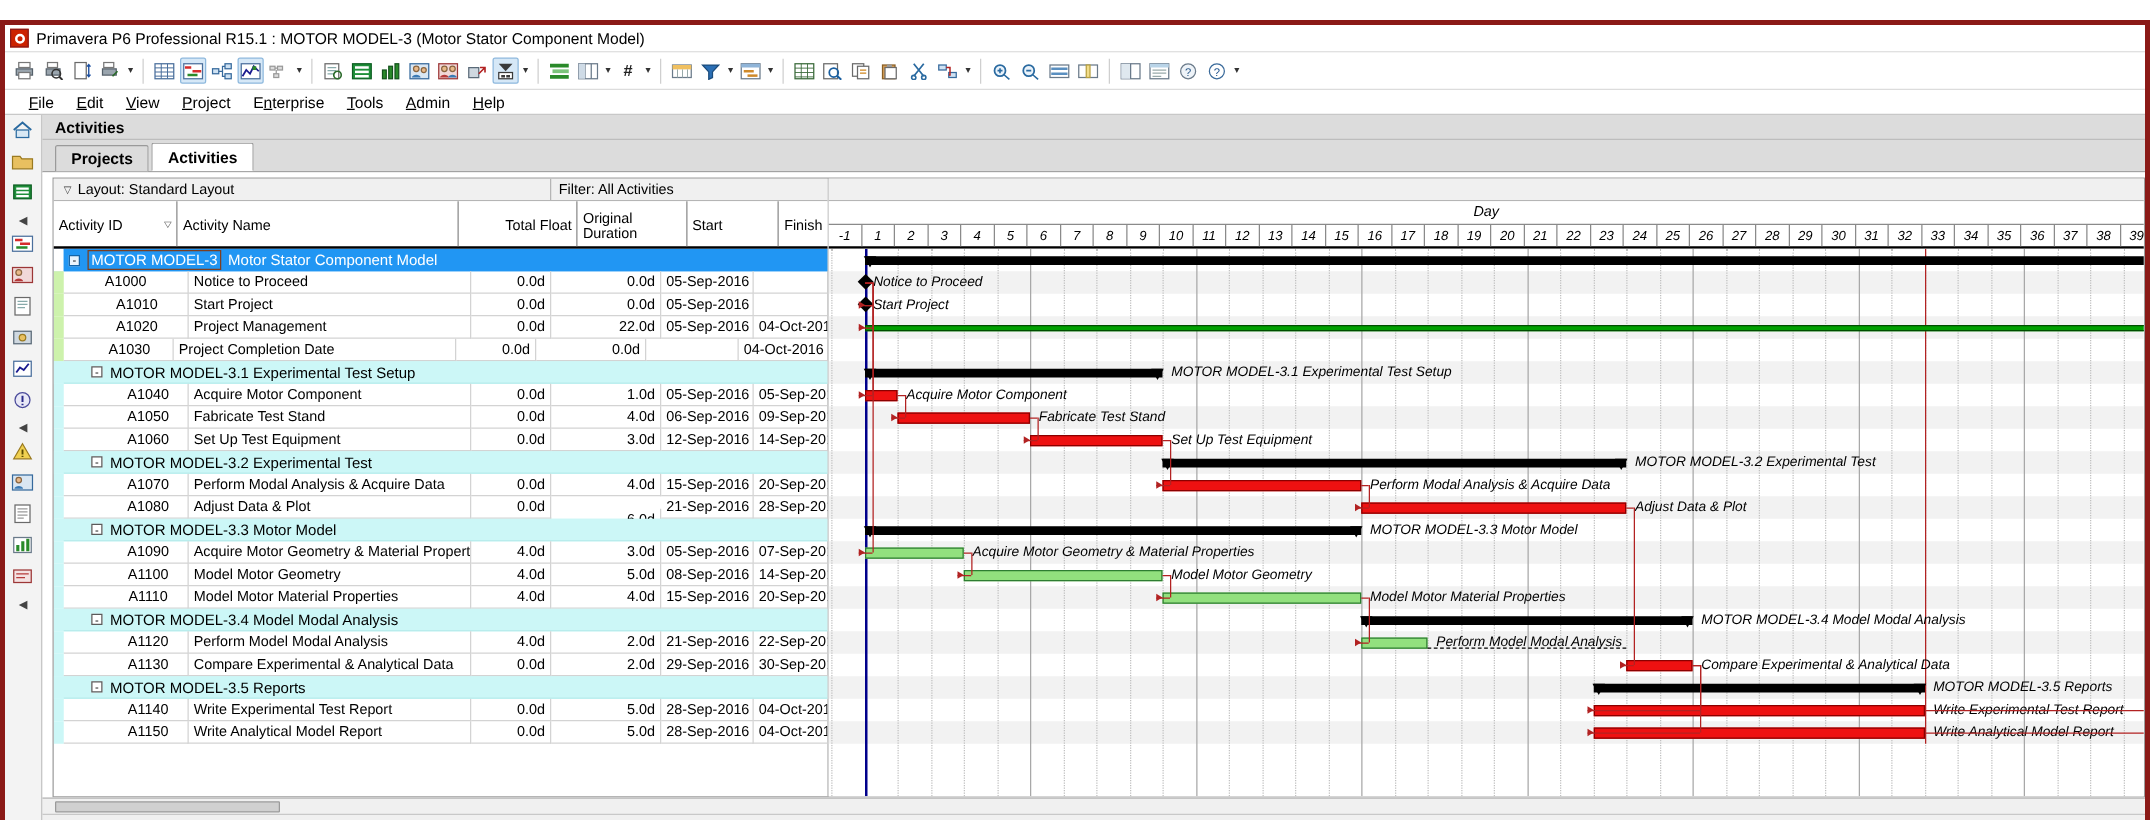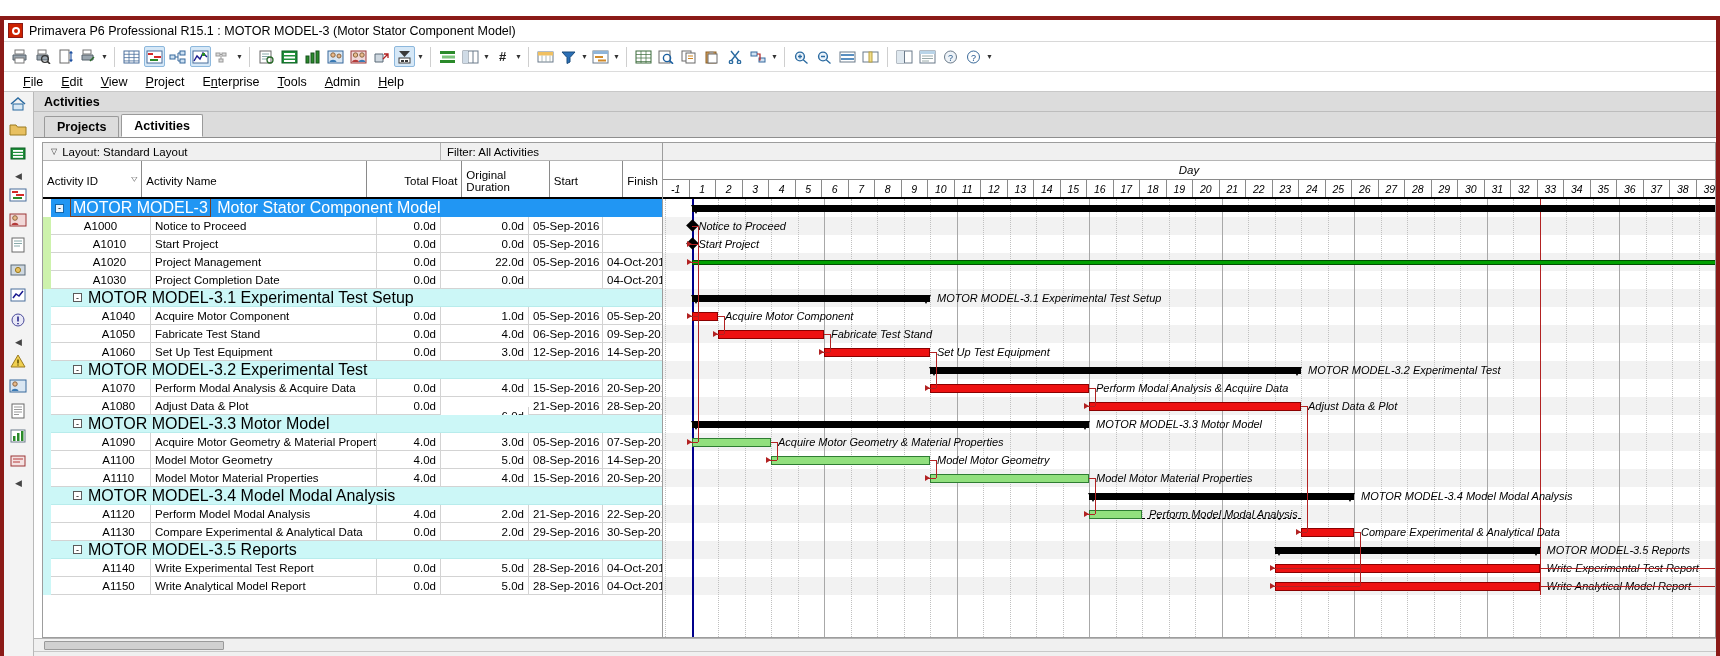--- a/index.html
+++ b/index.html
@@ -110,21 +110,21 @@
   .row.wbs { background:#ccf7f7; }
   .row.wbs .cell { border-right:none; border-bottom:1px solid #b8ecec; background:#ccf7f7;}
   .row.project { background:#2196f3; color:#ffffff; }
   .row.project .cell { border-right:none;border-bottom:none;background:#2196f3; }
   .expander {
     width:9px;height:9px;border:1px solid #5a5a5a;background:#fff;
     display:inline-flex;align-items:center;justify-content:center;
     font-size:9px;line-height:6px;color:#000;margin-right:6px;flex:none;
   }
   .row.project .expander { border-color:#1565a8;background:#eaf4fd; }
-  .wbs-title { font-size:16px; }
+  .wbs-title { font-size:12px; }
   #proj-label-box { border:1px solid #7c3f20; padding:0 2px; margin-right:2px; }
   
   #gantt-panel { flex:1; display:flex;flex-direction:column;min-width:0;background:#fff;font-style:italic; }
   #gantt-top { height:18px;background:#f0f0f0;border-bottom:1px solid #b5b5b5; }
   #ts-unit { height:19px;display:flex;align-items:center;justify-content:center;
      font-size:11.5px;border-bottom:1px solid #8a8a8a;background:#fff;position:relative; }
   #ts-days { height:19px;display:flex;background:#fff;border-bottom:2px solid #000; }
   .tsd { border-right:1px solid #8a8a8a;display:flex;align-items:center;
     justify-content:center;font-size:10.5px;flex:none; }
   #gantt-canvas { flex:1; position:relative; overflow:hidden; background:#fff; }
@@ -637,21 +637,21 @@
                   <div class="bandA"></div>
                   <div class="cell ctr" style="width: 100px; padding-left: 22px;">A1020</div>
                   <div class="cell" style="width: 226px;">Project Management</div>
                   <div class="cell num" style="width: 64px;">0.0d</div>
                   <div class="cell num" style="width: 88px;">22.0d</div>
                   <div class="cell" style="width: 74px;">05-Sep-2016</div>
                   <div class="cell" style="width: 60px; flex: 1 1 0%; border-right: none;">04-Oct-2016</div>
                 </div>
                 <div class="row">
                   <div class="bandA"></div>
-                  <div class="cell ctr" style="width: 100px; padding-left: 22px;">A1030</div>
+                  <div class="cell ctr" style="width: 88px; padding-left: 22px;">A1030</div>
                   <div class="cell" style="width: 226px;">Project Completion Date</div>
                   <div class="cell num" style="width: 64px;">0.0d</div>
                   <div class="cell num" style="width: 88px;">0.0d</div>
                   <div class="cell" style="width: 74px;"></div>
                   <div class="cell" style="width: 60px; flex: 1 1 0%; border-right: none;">04-Oct-2016</div>
                 </div>
                 <div class="row wbs">
                   <div class="bandB"></div>
                   <div class="cell" style="flex: 1 1 0%; padding-left: 22px;">
                     <span class="expander">-</span>

